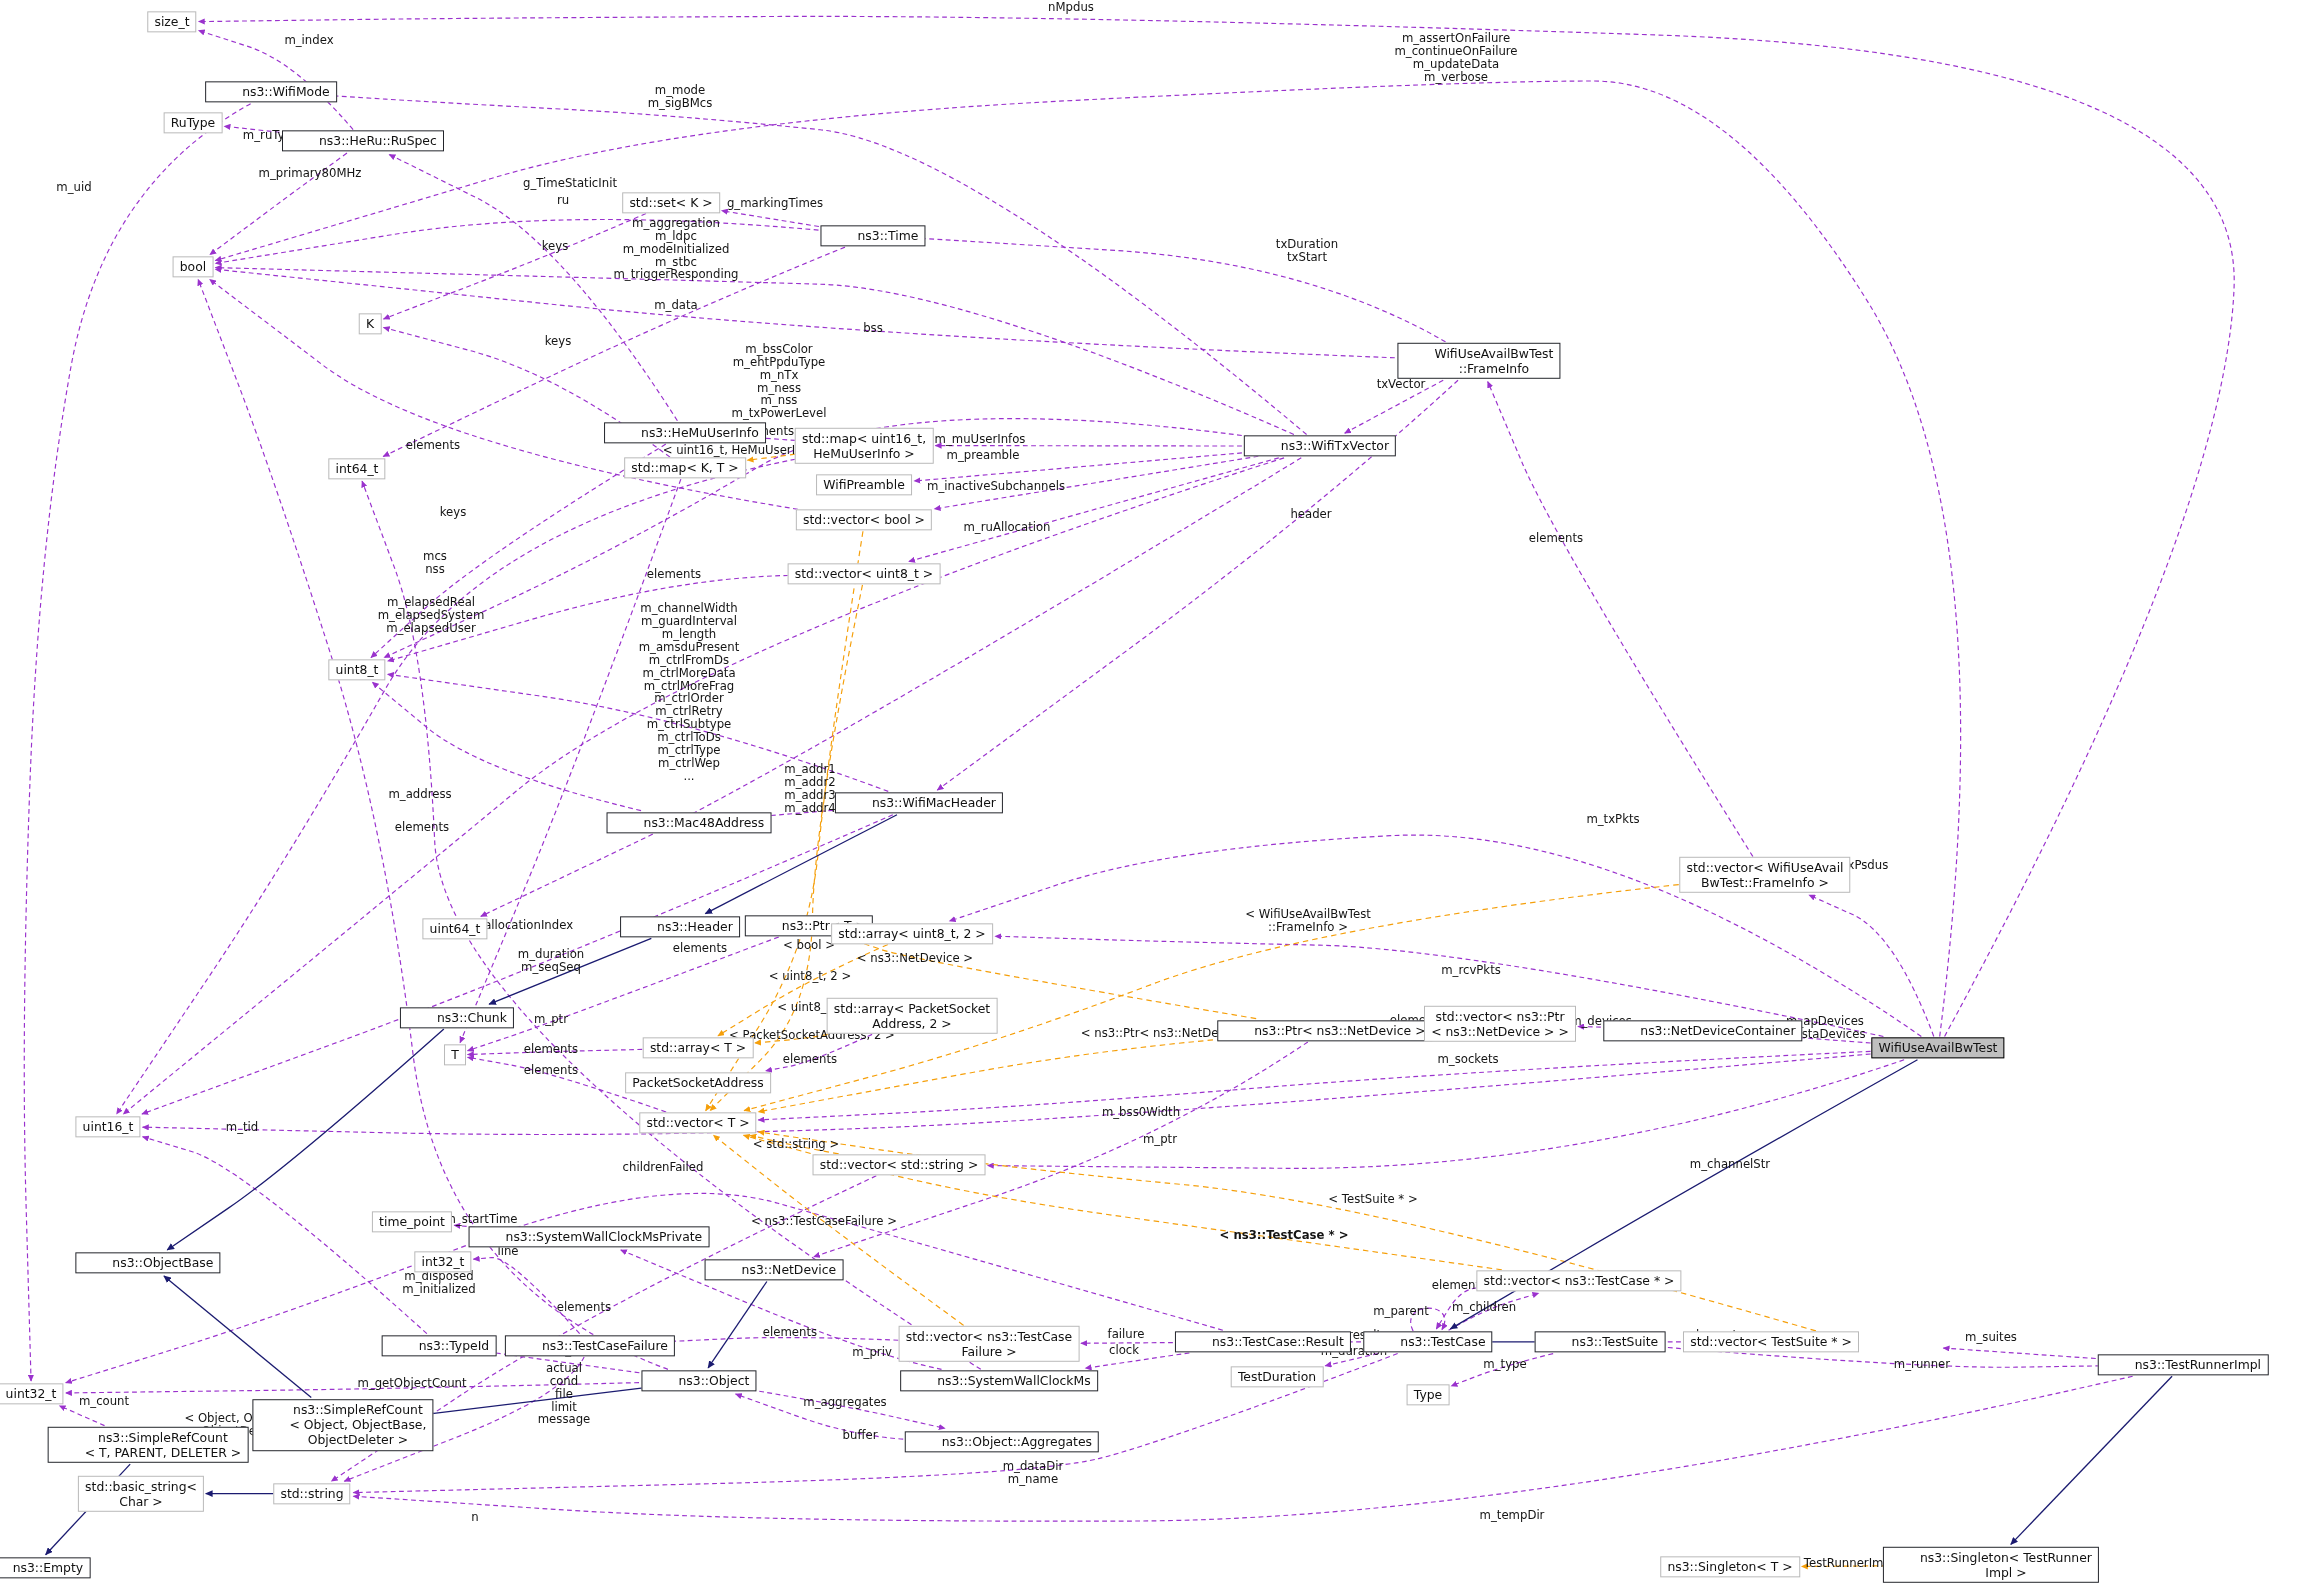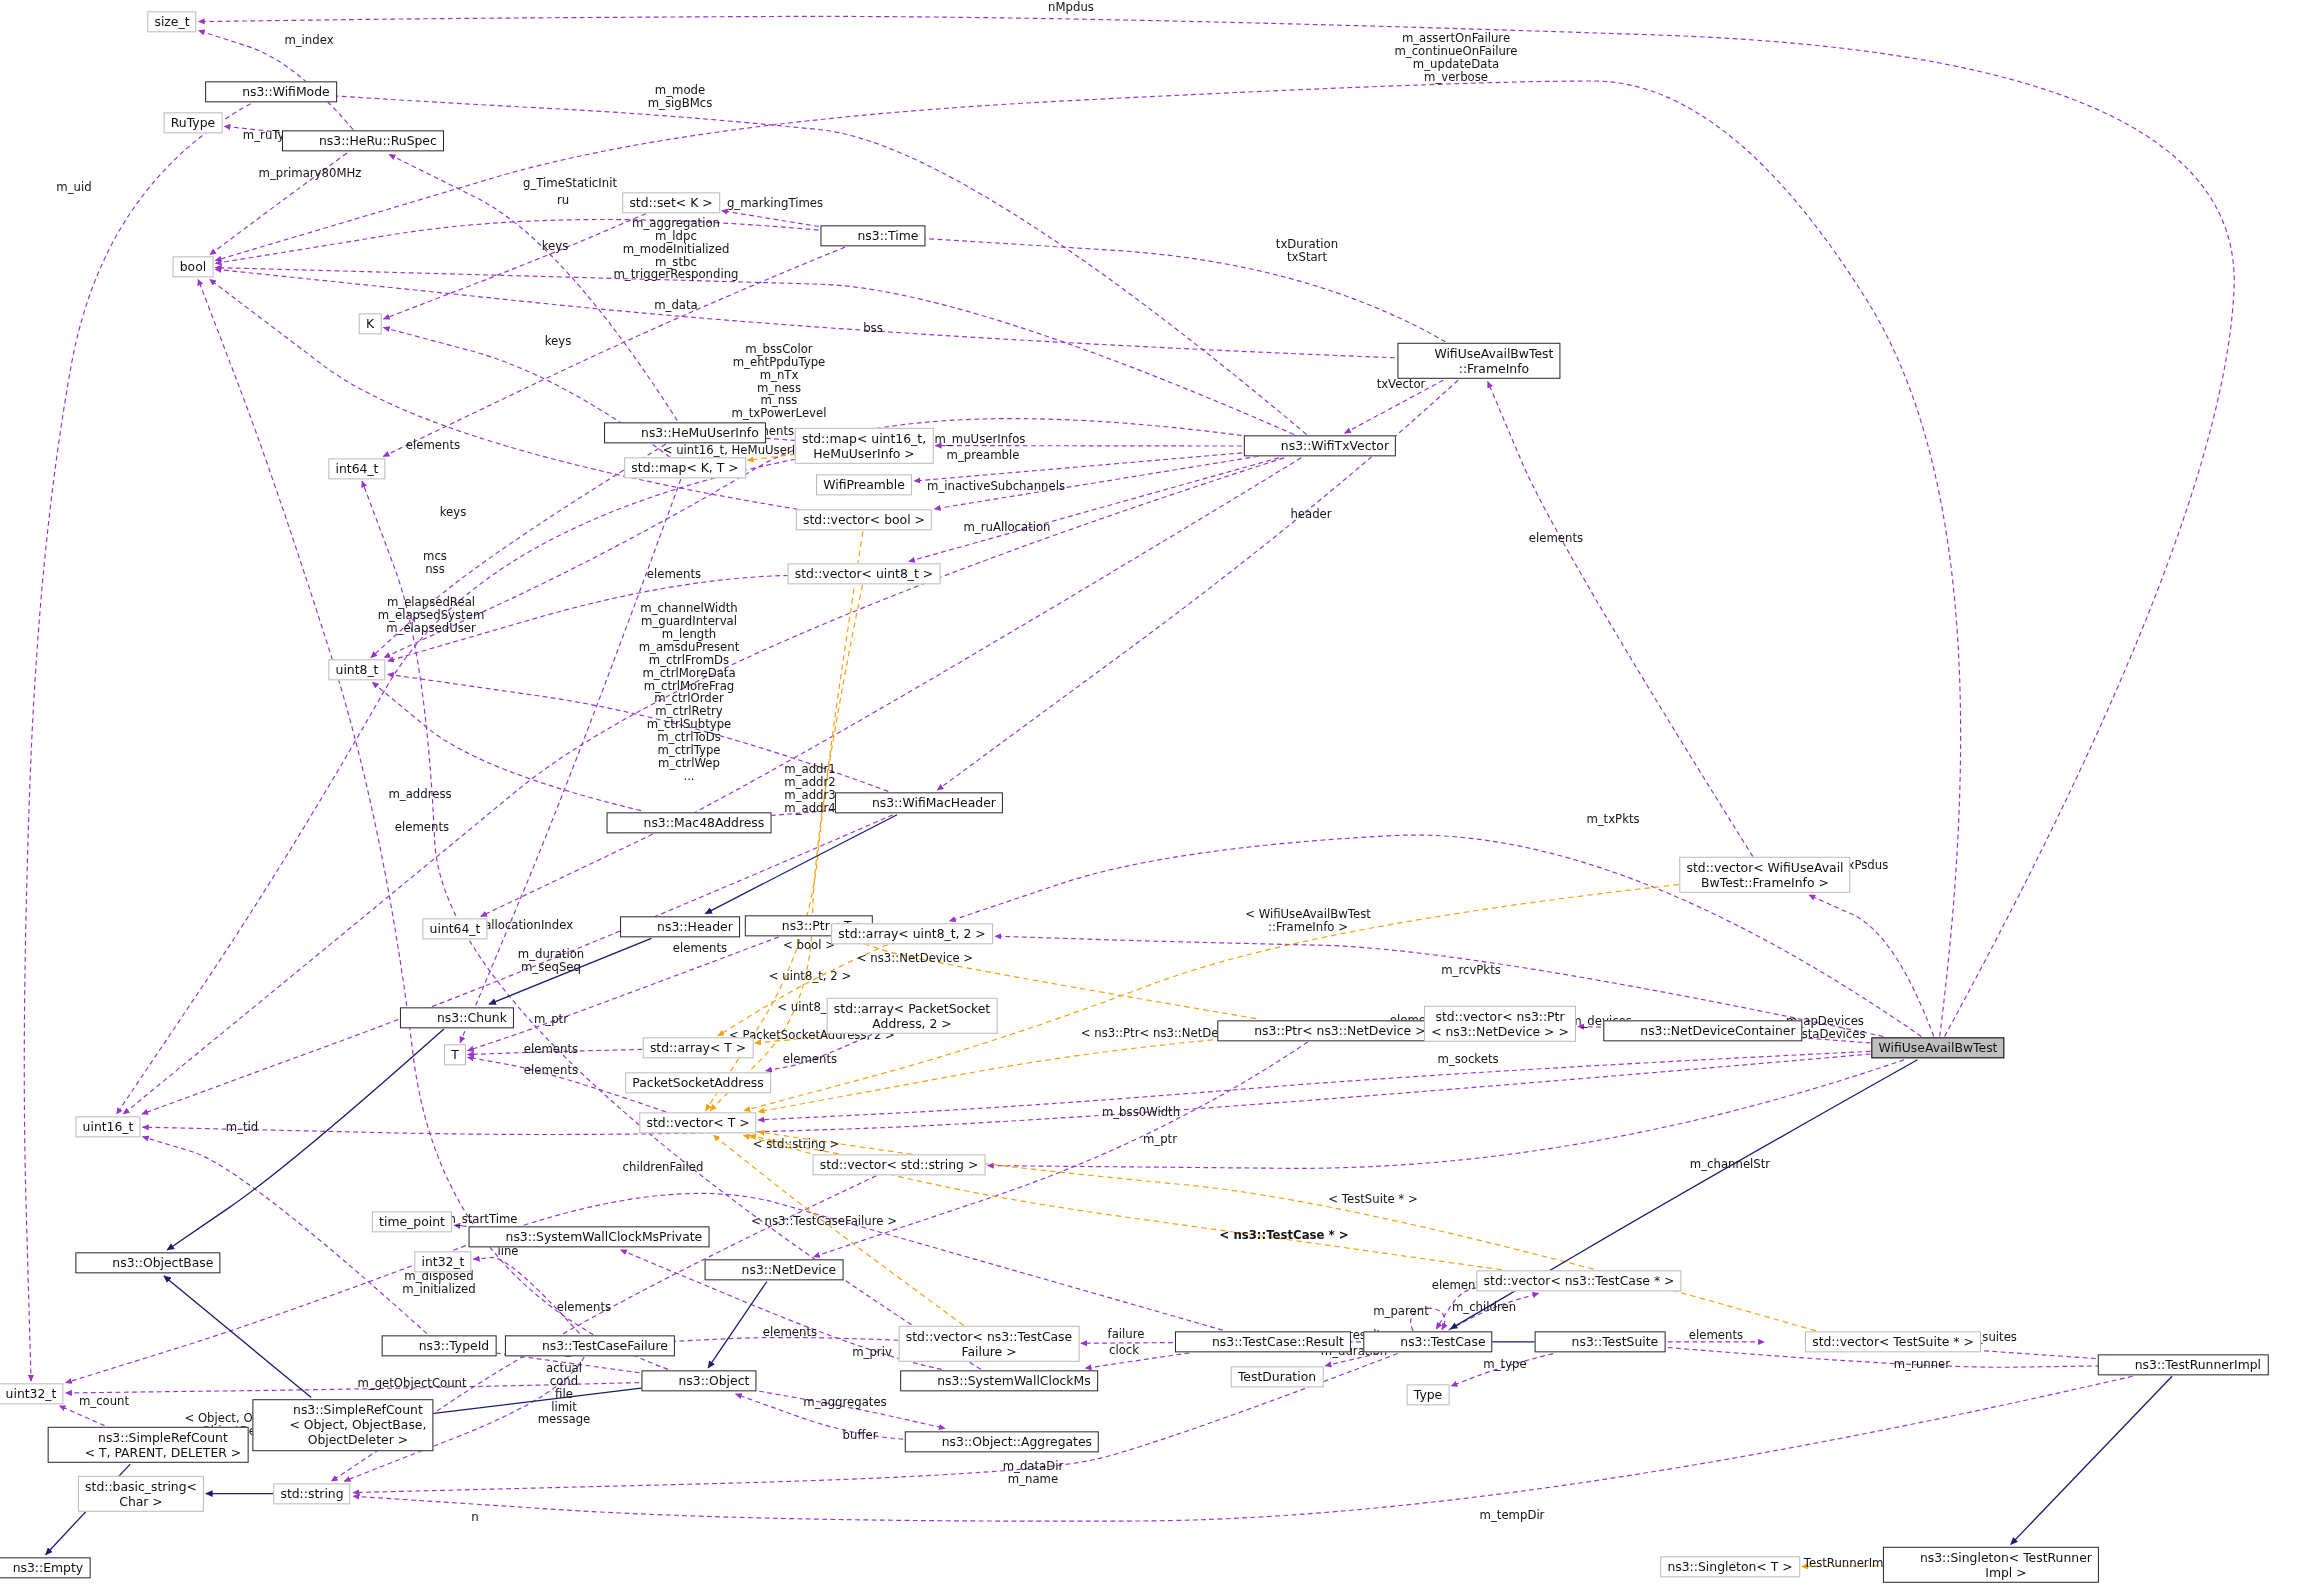--- a/index.html
+++ b/index.html
@@ -190,21 +190,21 @@
 Failure &gt;</div>
       <div class="node cls" style="left: 999px; top: 1381px;">ns3::SystemWallClockMs</div>
       <div class="node cls" style="left: 699px; top: 1381px;">ns3::Object</div>
       <div class="node cls" style="left: 1002px; top: 1442px;">ns3::Object::Aggregates</div>
       <div class="node cls" style="left: 1263px; top: 1342px;">ns3::TestCase::Result</div>
       <div class="node tpl" style="left: 1277px; top: 1377px;">TestDuration</div>
       <div class="node cls" style="left: 1428px; top: 1342px;">ns3::TestCase</div>
       <div class="node tpl" style="left: 1428px; top: 1395px;">Type</div>
       <div class="node tpl" style="left: 1579px; top: 1281px;">std::vector&lt; ns3::TestCase * &gt;</div>
       <div class="node cls" style="left: 1600px; top: 1342px;">ns3::TestSuite</div>
-      <div class="node tpl" style="left: 1893px; top: 1342px;">std::vector&lt; TestSuite * &gt;</div>
+      <div class="node tpl" style="left: 1771px; top: 1342px;">std::vector&lt; TestSuite * &gt;</div>
       <div class="node cls" style="left: 2183px; top: 1365px;">ns3::TestRunnerImpl</div>
       <div class="node tpl" style="left: 1730px; top: 1567px;">ns3::Singleton&lt; T &gt;</div>
       <div class="node cls" style="left: 1991px; top: 1565px;">ns3::Singleton&lt; TestRunner
 Impl &gt;</div>
       <div class="node tpl" style="left: 31px; top: 1394px;">uint32_t</div>
       <div class="node cls" style="left: 148px; top: 1445px;">ns3::SimpleRefCount
 &lt; T, PARENT, DELETER &gt;</div>
       <div class="node cls" style="left: 343px; top: 1425px;">ns3::SimpleRefCount
 &lt; Object, ObjectBase,
 ObjectDeleter &gt;</div>

